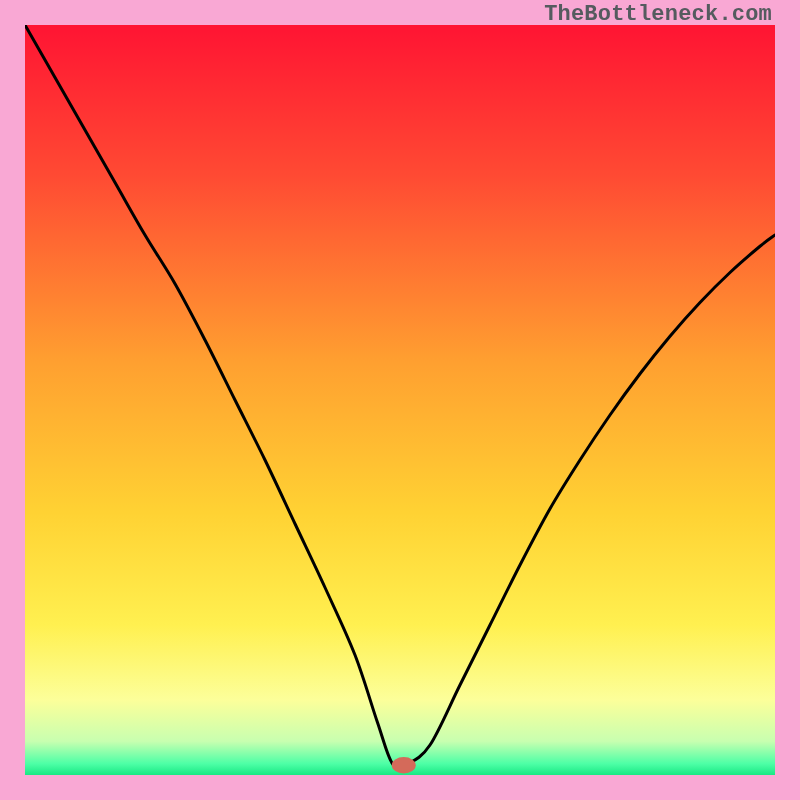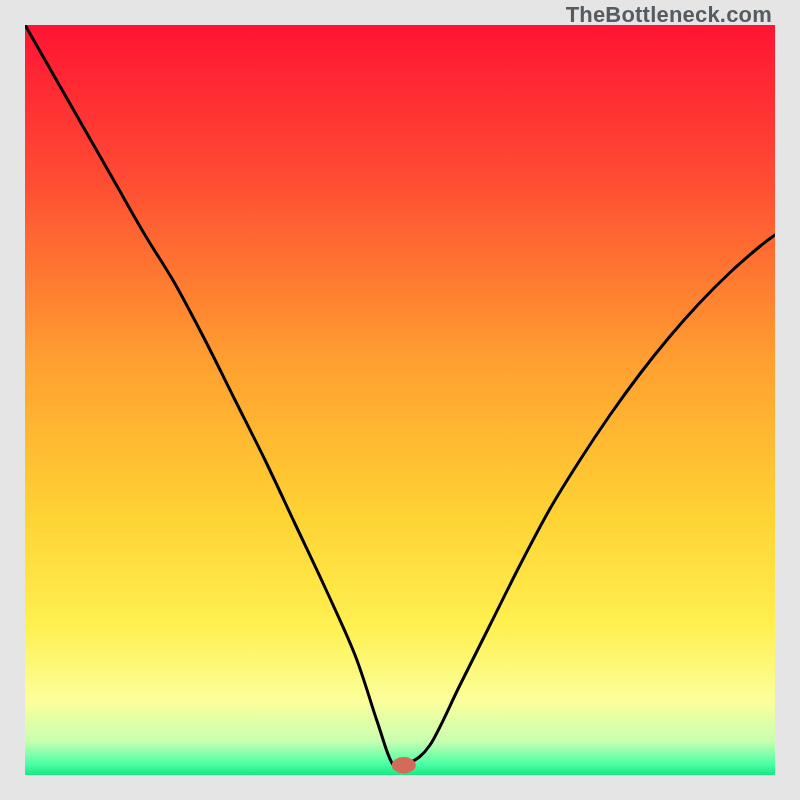--- a/index.html
+++ b/index.html
@@ -8,21 +8,22 @@
     width: 800px;
     height: 800px;
     background: #000;
     overflow: hidden;
     font-family: Arial, Helvetica, sans-serif;
   }
   .frame {
     position: absolute;
     left: 0; top: 0;
     width: 800px; height: 800px;
-    background: #e5e5e5;
+    background: #f9a8d4;
+    font-family: Liberation Mono, monospace;
   }
   .plot {
     position: absolute;
     left: 25px;
     top: 25px;
     width: 750px;
     height: 750px;
     overflow: hidden;
   }
   .watermark {

